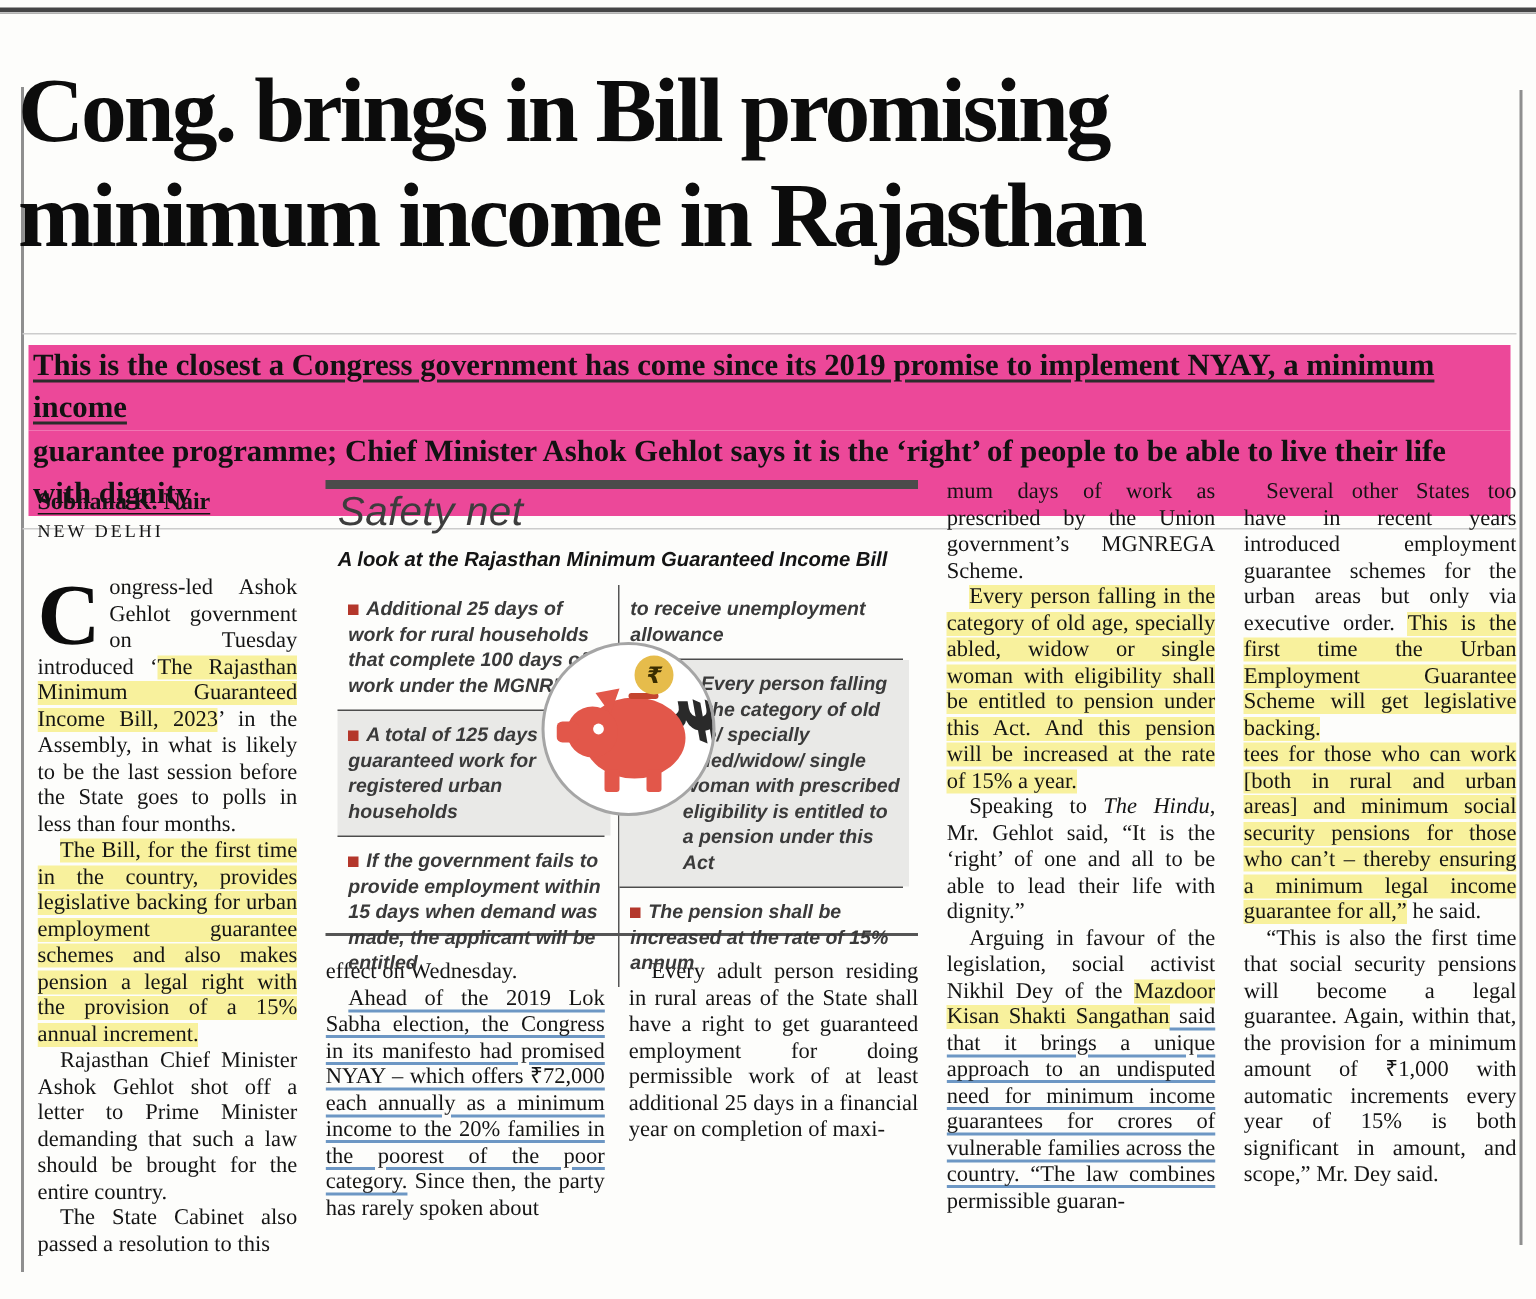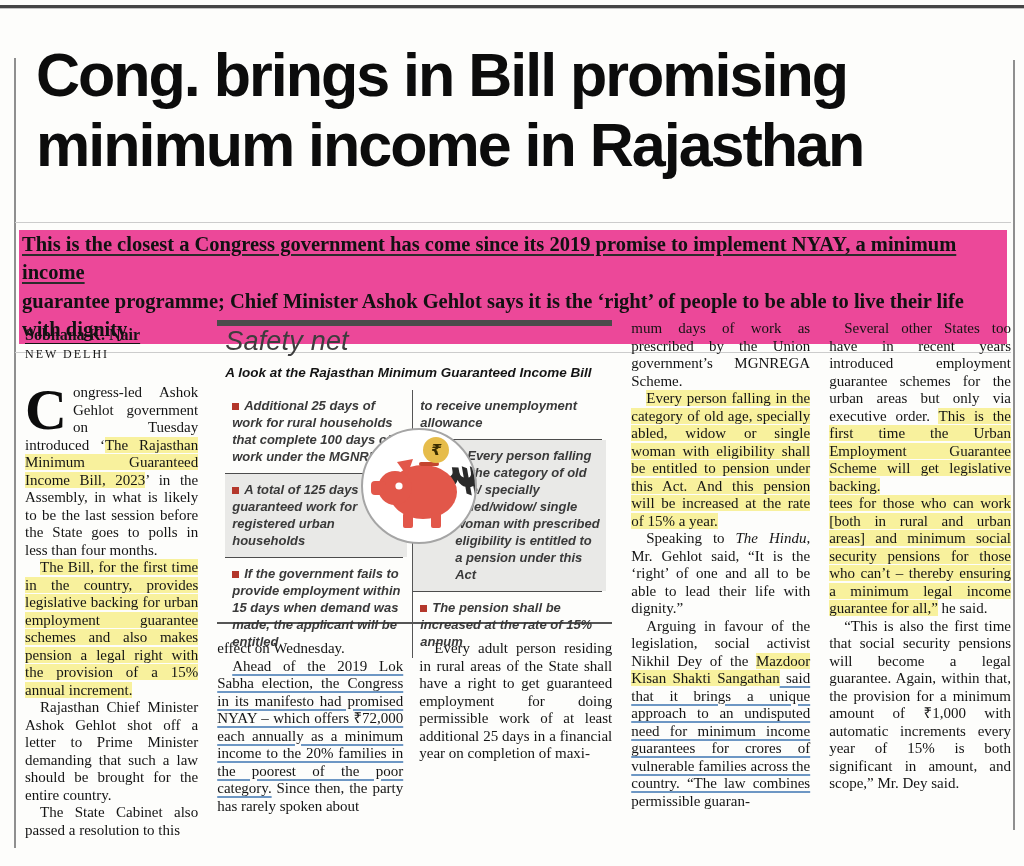--- a/index.html
+++ b/index.html
@@ -8,23 +8,23 @@
     background:#ffffff;
     font-family:"Liberation Serif", serif;
     color:#141414;
   }
   .page { position:relative; width:1024px; height:866px; background:#fdfdfb; }
 
   .top-rule { position:absolute; top:5px; left:0; right:0; height:3px; background:#454545; border-bottom:1px solid #c2c2c2; }
   .left-rule { position:absolute; top:58px; left:14px; width:2px; height:790px; background:#8f8f8f; }
   .right-rule { position:absolute; top:60px; right:9px; width:2px; height:770px; background:#8f8f8f; }
 
-  .headline { position:absolute; top:40px; left:36px; margin:0; font-weight:700;
+  .headline { position:absolute; top:40px; left:12px; margin:0; font-weight:700;
     font-size:61px; line-height:70px; letter-spacing:-2px; color:#0c0c0c;
-    font-family:Liberation Sans, sans-serif; }
+    font-family:Liberation Serif, serif; }
   .headline span { display:block; }
 
   .standfirst { position:absolute; top:222px; left:15px; width:988px;
     border-top:1px solid #cccccc; border-bottom:1px solid #cccccc;
     padding:7px 4px 8px 4px; font-size:20.5px; font-weight:700; line-height:28px; color:#121212; }
   .sf-line { display:inline-block; background:#ec4899; padding:0 5px 1px 3px; }
   .sf-underline { text-decoration:underline; text-decoration-thickness:1.5px; text-decoration-color:#2b2b2b; text-underline-offset:3px; }
 
   .article { position:absolute; top:320px; left:25px; width:986px; height:528px;
     display:flex; gap:19px; overflow:hidden; }

